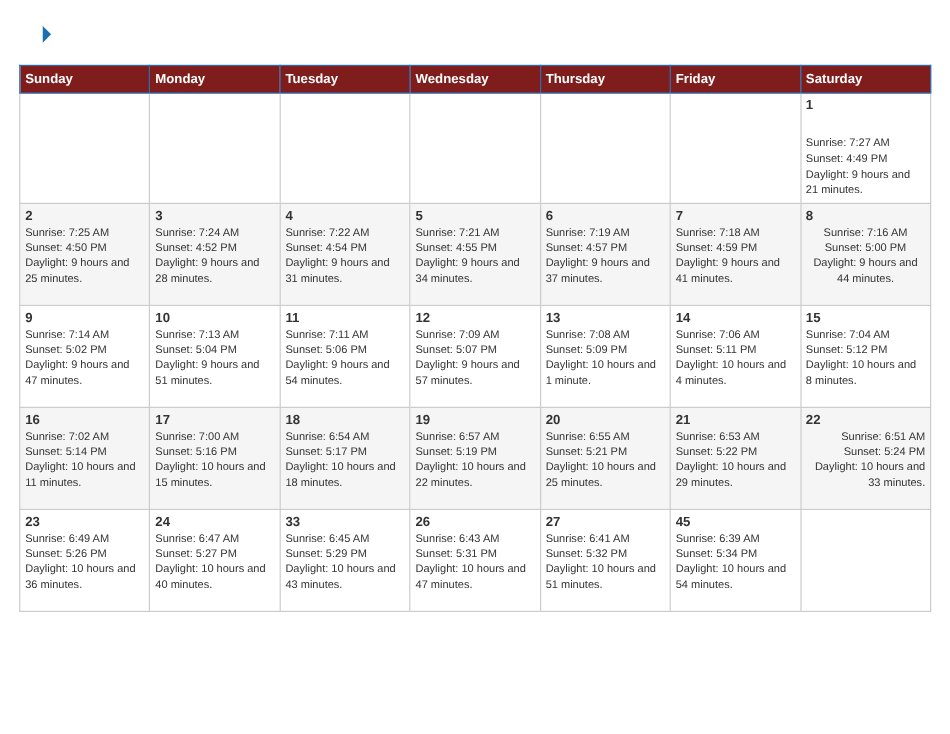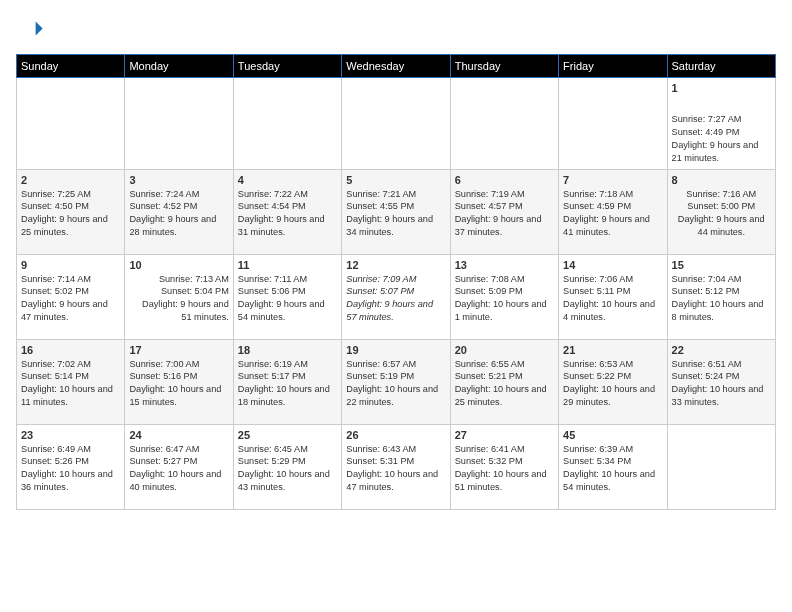--- a/index.html
+++ b/index.html
@@ -43,26 +43,26 @@
     .calendar-subtitle {
       font-size: 14px;
       color: #555;
     }
     table {
       width: 100%;
       border-collapse: collapse;
       font-size: 10px;
     }
     thead th {
-      background-color: #000000;
+      background-color: #7f1d1d;
       color: #fff;
       padding: 5px 4px;
       text-align: left;
       font-size: 11px;
-      font-weight: normal;
+      font-weight: bold;
       border: 1px solid #2a6db5;
     }
     tbody td {
       border: 1px solid #ccc;
       vertical-align: top;
       padding: 4px 4px;
       width: 108px;
       min-height: 70px;
       height: 85px;
       background: #fff;
@@ -178,33 +178,33 @@
       </tr>
       <tr>
         <td>
           <span class="day-num">9</span>
           <div class="day-info" style="white-space: pre-line;">Sunrise: 7:14 AM
 Sunset: 5:02 PM
 Daylight: 9 hours and 47 minutes.</div>
         </td>
         <td>
           <span class="day-num">10</span>
-          <div class="day-info" style="white-space: pre-line; text-align: right;">Sunrise: 7:13 AM
+          <div class="day-info" style="white-space: pre-line;">Sunrise: 7:13 AM
 Sunset: 5:04 PM
 Daylight: 9 hours and 51 minutes.</div>
         </td>
         <td>
           <span class="day-num">11</span>
           <div class="day-info" style="white-space: pre-line;">Sunrise: 7:11 AM
 Sunset: 5:06 PM
 Daylight: 9 hours and 54 minutes.</div>
         </td>
         <td>
           <span class="day-num">12</span>
-          <div class="day-info" style="white-space: pre-line; font-style: italic;">Sunrise: 7:09 AM
+          <div class="day-info" style="white-space: pre-line;">Sunrise: 7:09 AM
 Sunset: 5:07 PM
 Daylight: 9 hours and 57 minutes.</div>
         </td>
         <td>
           <span class="day-num">13</span>
           <div class="day-info" style="white-space: pre-line;">Sunrise: 7:08 AM
 Sunset: 5:09 PM
 Daylight: 10 hours and 1 minute.</div>
         </td>
         <td>
@@ -228,21 +228,21 @@
 Daylight: 10 hours and 11 minutes.</div>
         </td>
         <td>
           <span class="day-num">17</span>
           <div class="day-info" style="white-space: pre-line;">Sunrise: 7:00 AM
 Sunset: 5:16 PM
 Daylight: 10 hours and 15 minutes.</div>
         </td>
         <td>
           <span class="day-num">18</span>
-          <div class="day-info" style="white-space: pre-line;">Sunrise: 6:19 AM
+          <div class="day-info" style="white-space: pre-line;">Sunrise: 6:54 AM
 Sunset: 5:17 PM
 Daylight: 10 hours and 18 minutes.</div>
         </td>
         <td>
           <span class="day-num">19</span>
           <div class="day-info" style="white-space: pre-line;">Sunrise: 6:57 AM
 Sunset: 5:19 PM
 Daylight: 10 hours and 22 minutes.</div>
         </td>
         <td>
@@ -252,40 +252,40 @@
 Daylight: 10 hours and 25 minutes.</div>
         </td>
         <td>
           <span class="day-num">21</span>
           <div class="day-info" style="white-space: pre-line;">Sunrise: 6:53 AM
 Sunset: 5:22 PM
 Daylight: 10 hours and 29 minutes.</div>
         </td>
         <td>
           <span class="day-num">22</span>
-          <div class="day-info" style="white-space: pre-line;">Sunrise: 6:51 AM
+          <div class="day-info" style="white-space: pre-line; text-align: right;">Sunrise: 6:51 AM
 Sunset: 5:24 PM
 Daylight: 10 hours and 33 minutes.</div>
         </td>
       </tr>
       <tr>
         <td>
           <span class="day-num">23</span>
           <div class="day-info" style="white-space: pre-line;">Sunrise: 6:49 AM
 Sunset: 5:26 PM
 Daylight: 10 hours and 36 minutes.</div>
         </td>
         <td>
           <span class="day-num">24</span>
           <div class="day-info" style="white-space: pre-line;">Sunrise: 6:47 AM
 Sunset: 5:27 PM
 Daylight: 10 hours and 40 minutes.</div>
         </td>
         <td>
-          <span class="day-num">25</span>
+          <span class="day-num">33</span>
           <div class="day-info" style="white-space: pre-line;">Sunrise: 6:45 AM
 Sunset: 5:29 PM
 Daylight: 10 hours and 43 minutes.</div>
         </td>
         <td>
           <span class="day-num">26</span>
           <div class="day-info" style="white-space: pre-line;">Sunrise: 6:43 AM
 Sunset: 5:31 PM
 Daylight: 10 hours and 47 minutes.</div>
         </td>

